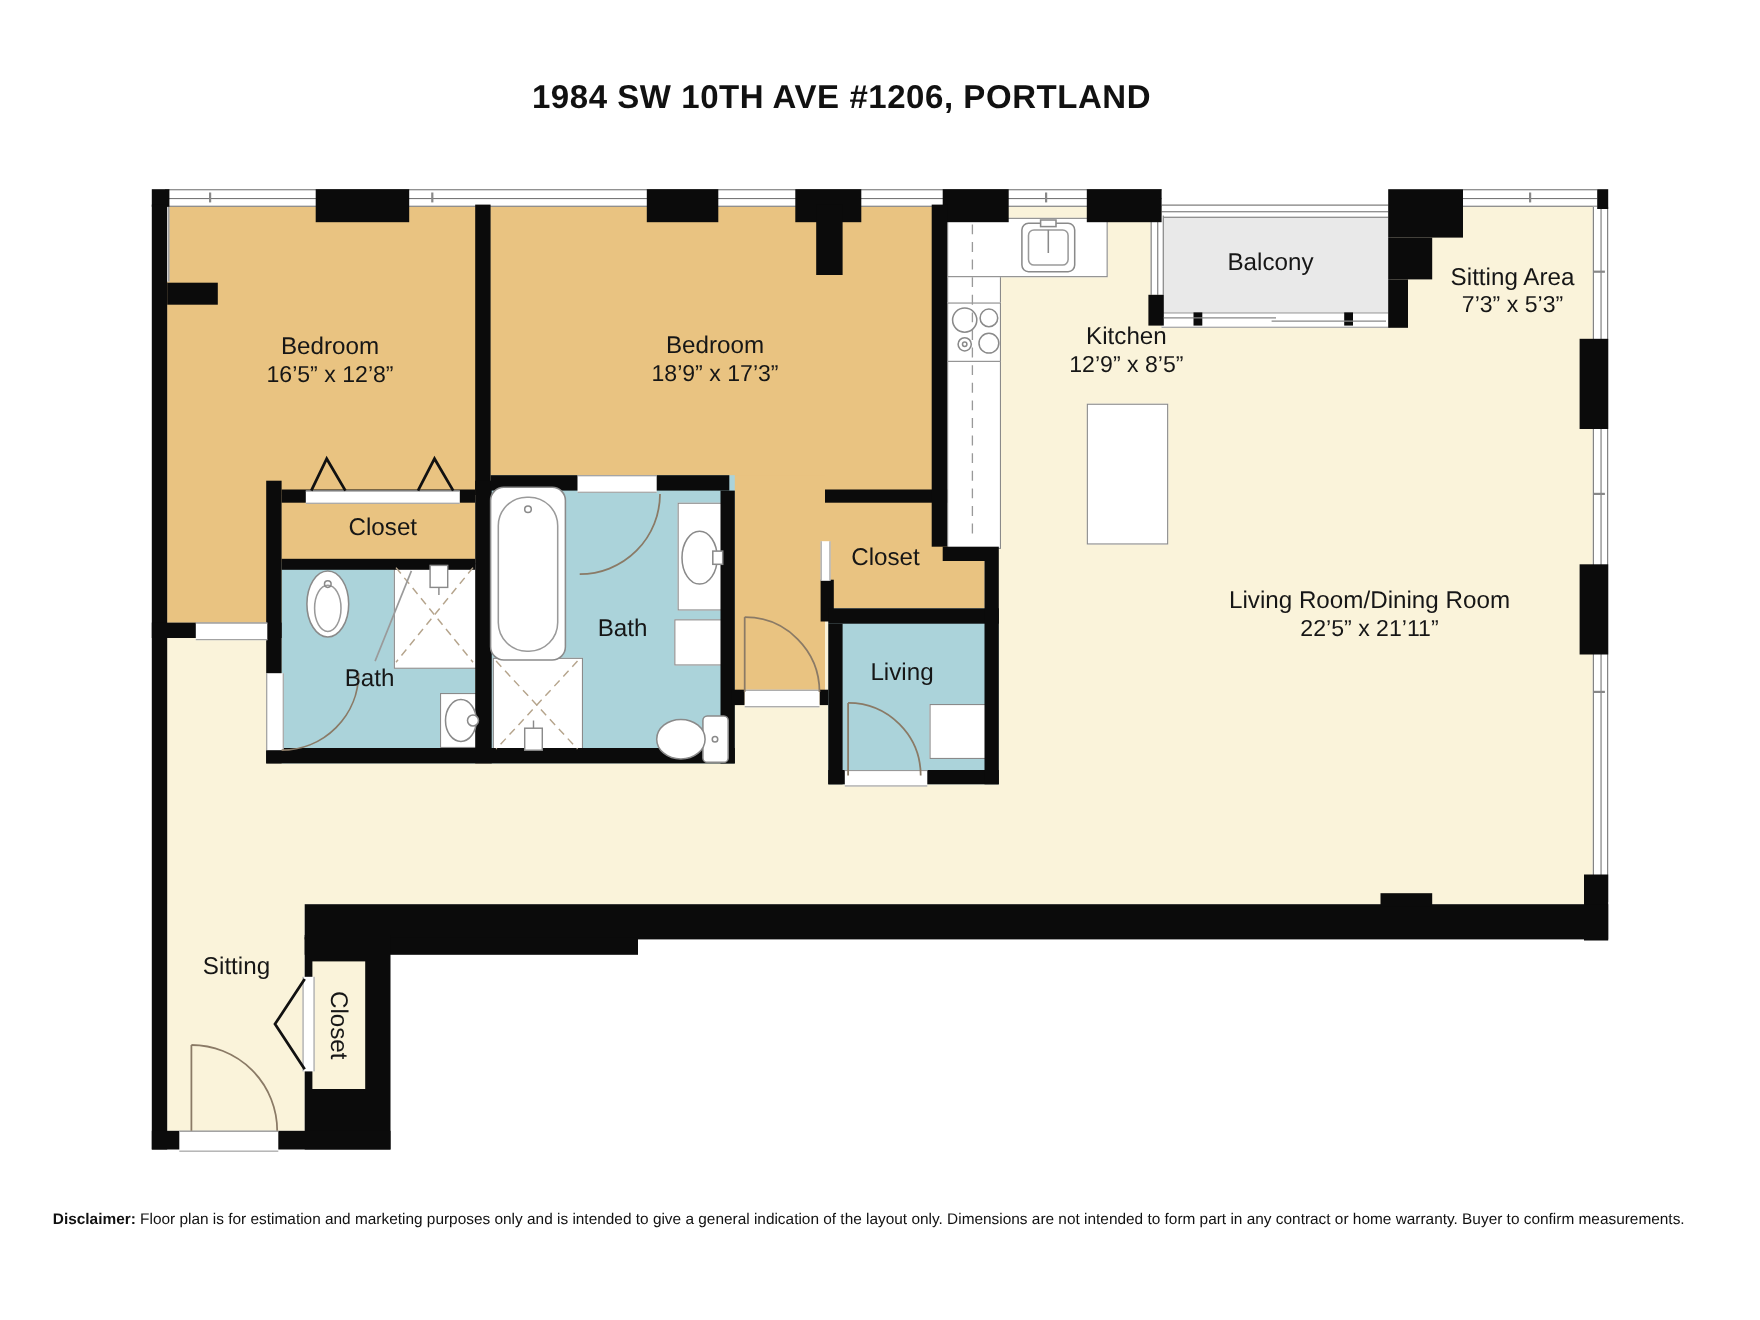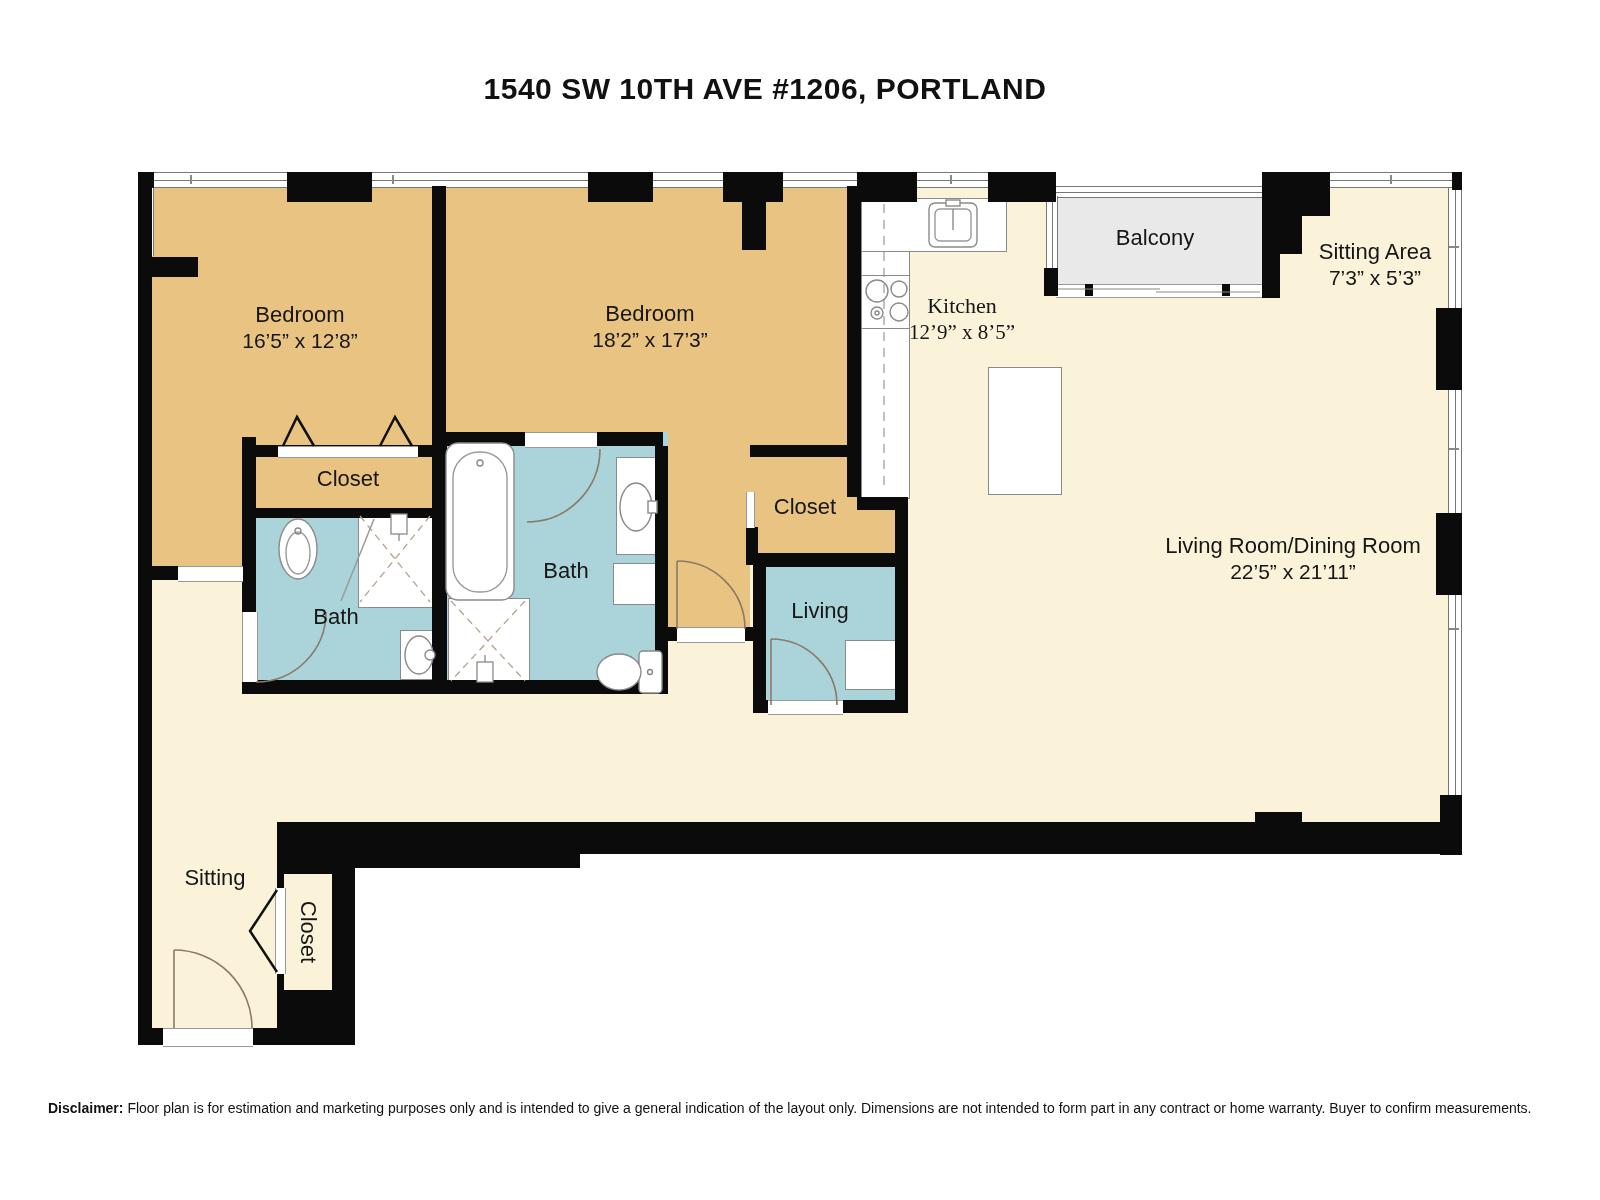--- a/index.html
+++ b/index.html
@@ -31,21 +31,21 @@
          font-size:40px;color:#cfcfcf;-webkit-text-stroke:1.2px #9a9a9a;letter-spacing:3px;}
   #disclaimer{position:absolute;left:48px;top:1100px;width:1520px;font-size:14px;color:#111;white-space:nowrap;}
   #disclaimer .b{font-weight:bold;}
   svg.overlay{position:absolute;left:0;top:0;pointer-events:none;}
 </style>
 </head>
 <body>
 
 <div id="canvas">
 
-  <div id="title">1540 SW 10TH AVE #1206, PORTLAND</div>
+  <div id="title">1984 SW 10TH AVE #1206, PORTLAND</div>
 
   <div class="room cream" style="left:152px;top:186px;width:1296px;height:636px;"></div>
   <div class="room cream" style="left:152px;top:580px;width:125px;height:448px;"></div>
   <div class="room tan" style="left:152px;top:186px;width:294px;height:264px;"></div>
   <div class="room tan" style="left:152px;top:450px;width:104px;height:116px;"></div>
   <div class="room tan" style="left:446px;top:186px;width:415px;height:264px;"></div>
   <div class="room tan" style="left:668px;top:432px;width:82px;height:208px;"></div>
   <div class="room tan" style="left:750px;top:445px;width:145px;height:108px;"></div>
   <div class="room tan" style="left:256px;top:437px;width:176px;height:74px;"></div>
   <div class="room blue" style="left:256px;top:511px;width:176px;height:183px;"></div>
@@ -213,34 +213,34 @@
       <line x1="1156" y1="292" x2="1260" y2="292"></line>
     </g>
   </svg>
 
   <div class="label" style="left:300px;top:328px;">
     <div>Bedroom</div>
     <div class="ldims">16’5” x 12’8”</div>
   </div>
   <div class="label" style="left:650px;top:327px;">
     <div>Bedroom</div>
-    <div class="ldims">18’2” x 17’3”</div>
-  </div>
-  <div class="label" style="left:962px;top:319px;font-family:Liberation Serif, serif;">
+    <div class="ldims">18’9” x 17’3”</div>
+  </div>
+  <div class="label" style="left:1024px;top:319px;">
     <div>Kitchen</div>
     <div class="ldims">12’9” x 8’5”</div>
   </div>
   <div class="label" style="left:1155px;top:238px;">
     <div>Balcony</div>
   </div>
   <div class="label" style="left:1375px;top:265px;">
     <div>Sitting Area</div>
     <div class="ldims">7’3” x 5’3”</div>
   </div>
-  <div class="label" style="left:1245px;top:559px;margin-left:48px;">
+  <div class="label" style="left:1245px;top:559px;">
     <div>Living Room/Dining Room</div>
     <div class="ldims">22’5” x 21’11”</div>
   </div>
   <div class="label" style="left:348px;top:479px;">
     <div>Closet</div>
   </div>
   <div class="label" style="left:805px;top:507px;">
     <div>Closet</div>
   </div>
   <div class="label" style="left:336px;top:617px;">

